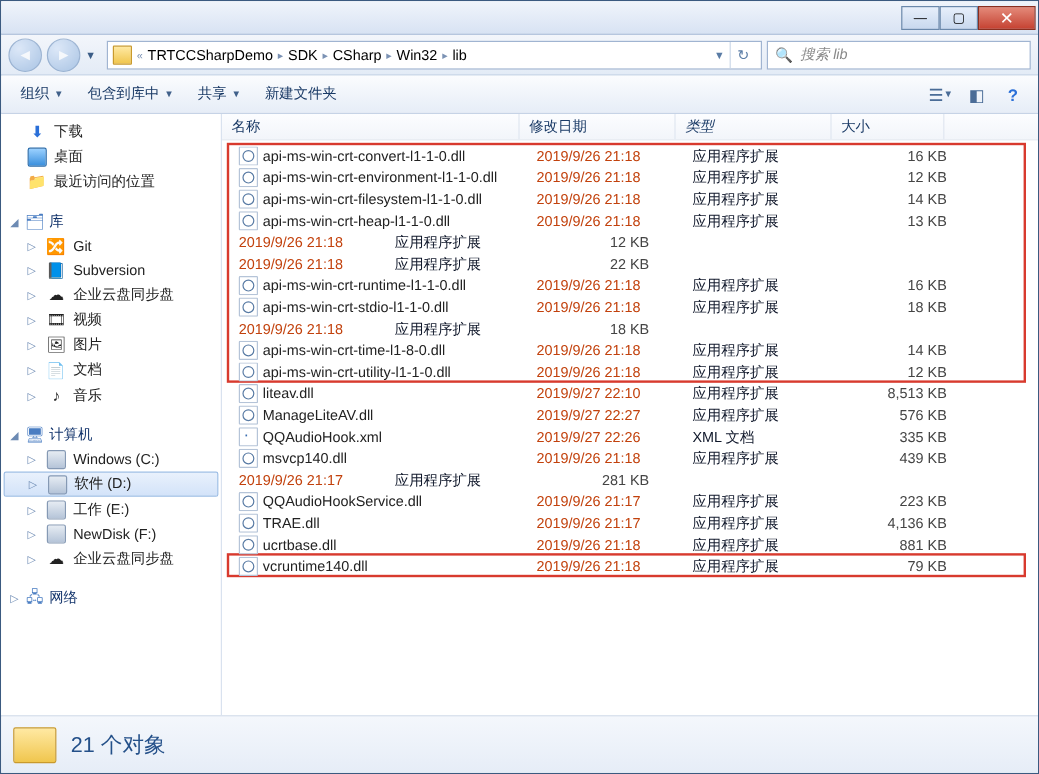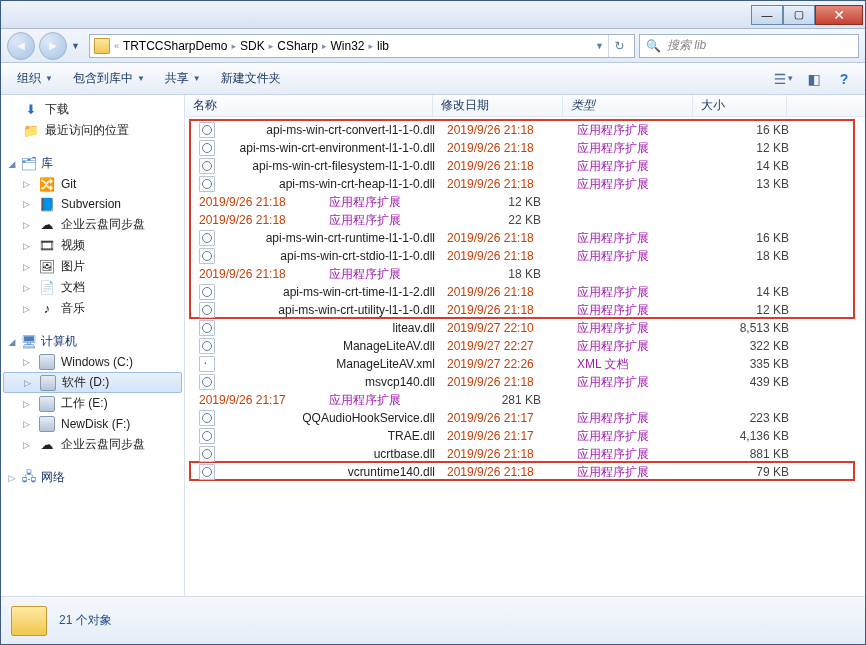--- a/index.html
+++ b/index.html
@@ -195,23 +195,23 @@
     padding: 4px 8px 4px 8px;
   }
   .row {
     display: flex; align-items: center;
     height: 18px;
     font-size: 12px;
     color: #222;
     position: relative;
   }
   .cell { padding: 0 6px; overflow: hidden; white-space: nowrap; text-overflow: ellipsis; }
-  .c-name { width: 248px; display: flex; align-items: center; gap: 4px; justify-content: space-between; }
+  .c-name { width: 248px; display: flex; align-items: center; gap: 4px; }
   .c-date { width: 130px; color: #c2410c; }
-  .c-type { width: 130px; color: #a21caf; }
+  .c-type { width: 130px; color: #0f172a; }
   .c-size { width: 94px; text-align: right; color: #444; }
   .fico {
     width: 16px; height: 16px;
     display: inline-flex; align-items: center; justify-content: center;
   }
   .fico-dll { background: #fff; border: 1px solid #b5c4d8; border-radius: 1px; position: relative; }
   .fico-dll::after { content: ""; position: absolute; width: 8px; height: 8px; border: 1px solid #5a7ca5; border-radius: 50%; }
   .fico-lib { background: #fff; border: 1px solid #c0a896; border-radius: 1px; position: relative; }
   .fico-lib::after { content:""; position:absolute; inset:2px 3px; border-top:1px solid #b0805a; border-bottom:1px solid #b0805a; }
   .fico-xml { background: #fff; border: 1px solid #b5c4d8; border-radius: 1px; position: relative; }
@@ -231,21 +231,21 @@
     align-items: center;
     padding: 4px 10px;
     gap: 12px;
   }
   .status .big-folder {
     width: 36px; height: 30px;
     background: linear-gradient(#ffe9a3,#f0c64e);
     border: 1px solid #c99a2d;
     border-radius: 2px;
   }
-  .status-text { color: #245089; font-size: 12px; }
+  .status-text { color: #245089; font-size: 18px; }
 </style>
 </head>
 <body>
 
 <div class="window">
 
   <div class="titlebar">
     <div class="title-text"></div>
     <div class="win-btns">
       <div class="win-btn">—</div>
@@ -318,20 +318,24 @@
   </div>
 
   <div class="body">
 
     <div class="sidebar">
       <div class="sb-item">
         <span class="sb-ico" style="color:#2a6fd8">⬇</span>
         <span>下载</span>
       </div>
       <div class="sb-item">
+        <span class="sb-ico ico-desktop"></span>
+        <span>桌面</span>
+      </div>
+      <div class="sb-item">
         <span class="sb-ico" style="color:#c99a2d">📁</span>
         <span>最近访问的位置</span>
       </div>
 
       <div class="sb-gap"></div>
 
       <div class="sb-group-head">
         <span class="chev">◢</span>
         <span class="sb-ico ico-lib">🗂</span>
         <span>库</span>
@@ -493,21 +497,21 @@
             <div class="cell c-size">18 KB</div>
           </div>
           <div class="row">
             <div class="cell c-date">2019/9/26 21:18</div>
             <div class="cell c-type">应用程序扩展</div>
             <div class="cell c-size">18 KB</div>
           </div>
           <div class="row">
             <div class="cell c-name">
               <span class="fico fico-dll"></span>
-              <span>api-ms-win-crt-time-l1-1-2.dll</span>
+              <span>api-ms-win-crt-time-l1-8-0.dll</span>
             </div>
             <div class="cell c-date">2019/9/26 21:18</div>
             <div class="cell c-type">应用程序扩展</div>
             <div class="cell c-size">14 KB</div>
           </div>
           <div class="row">
             <div class="cell c-name">
               <span class="fico fico-dll"></span>
               <span>api-ms-win-crt-utility-l1-1-0.dll</span>
             </div>
@@ -524,26 +528,26 @@
             <div class="cell c-type">应用程序扩展</div>
             <div class="cell c-size">8,513 KB</div>
           </div>
           <div class="row">
             <div class="cell c-name">
               <span class="fico fico-dll"></span>
               <span>ManageLiteAV.dll</span>
             </div>
             <div class="cell c-date">2019/9/27 22:27</div>
             <div class="cell c-type">应用程序扩展</div>
-            <div class="cell c-size">322 KB</div>
+            <div class="cell c-size">576 KB</div>
           </div>
           <div class="row">
             <div class="cell c-name">
               <span class="fico fico-xml"></span>
-              <span>ManageLiteAV.xml</span>
+              <span>QQAudioHook.xml</span>
             </div>
             <div class="cell c-date">2019/9/27 22:26</div>
             <div class="cell c-type">XML 文档</div>
             <div class="cell c-size">335 KB</div>
           </div>
           <div class="row">
             <div class="cell c-name">
               <span class="fico fico-dll"></span>
               <span>msvcp140.dll</span>
             </div>

